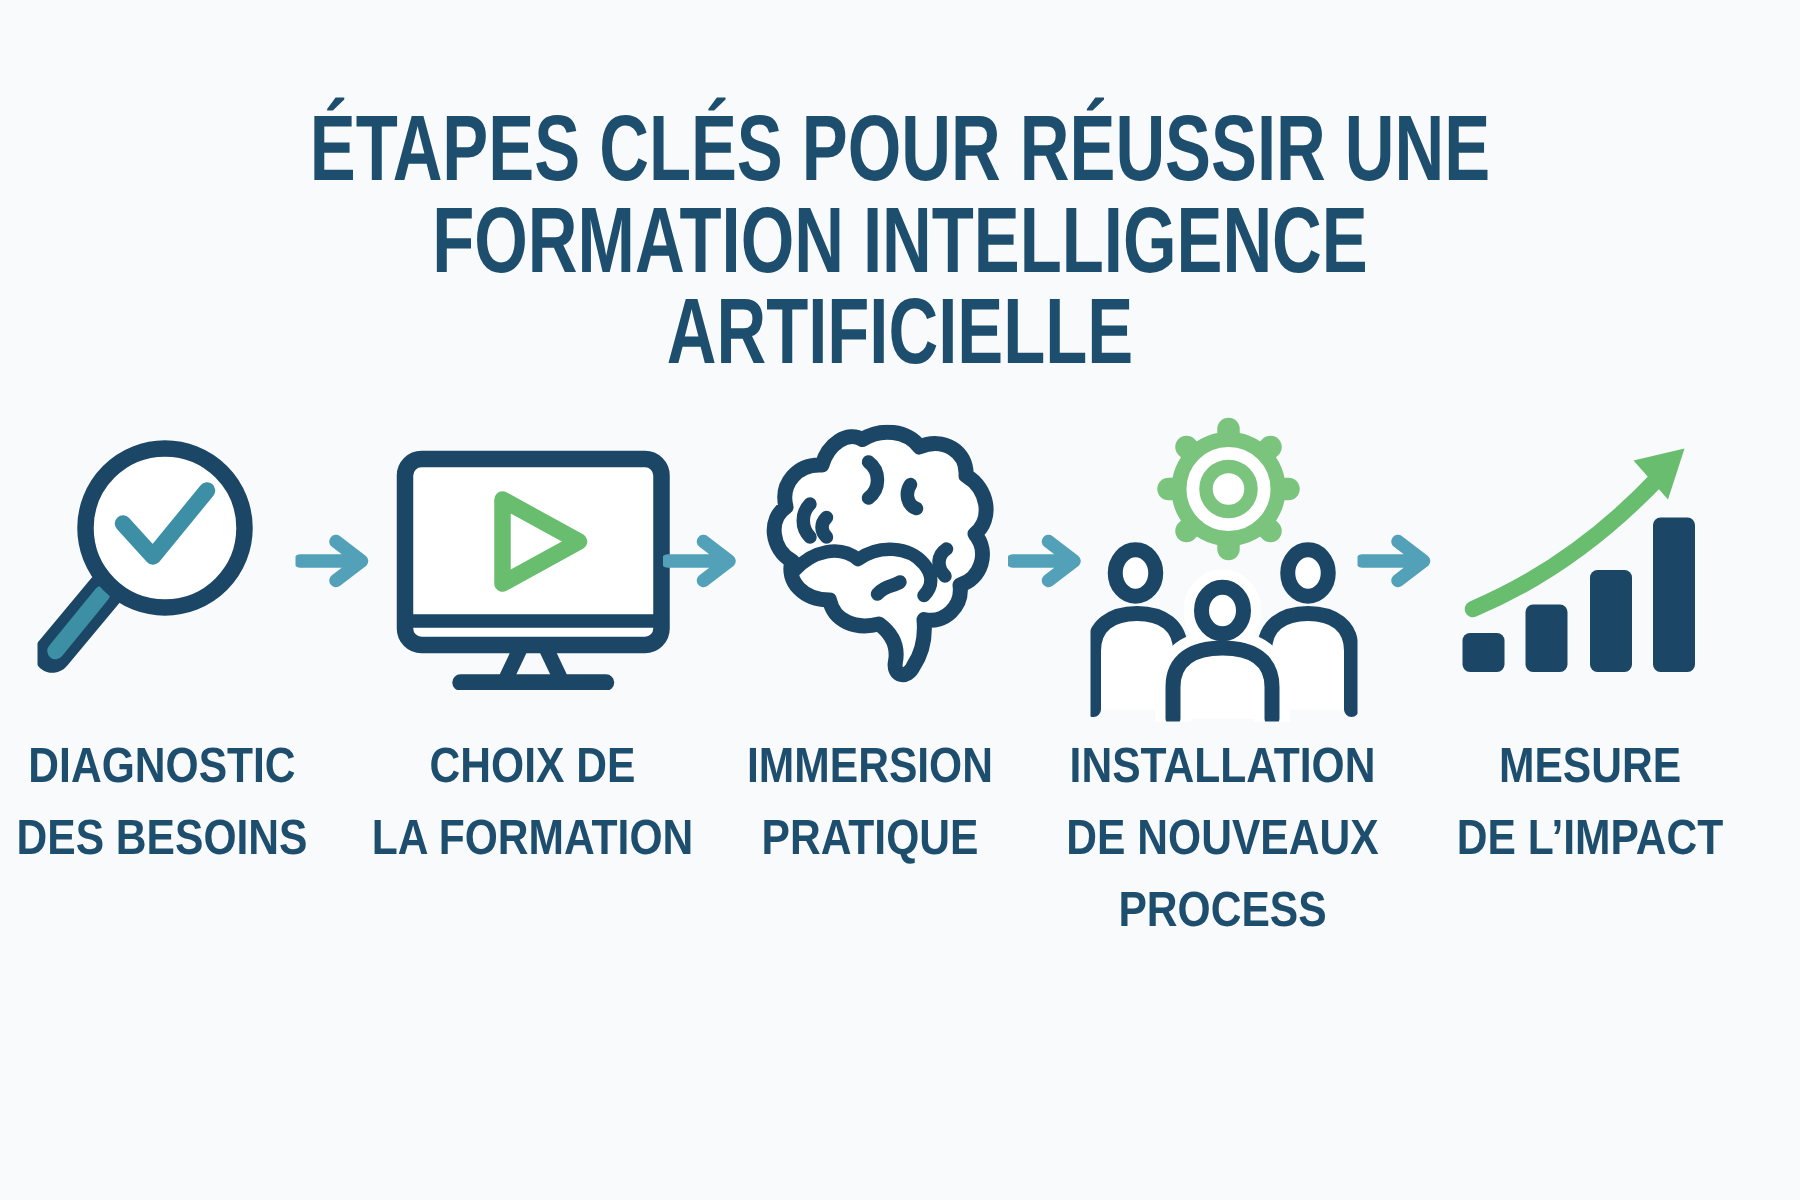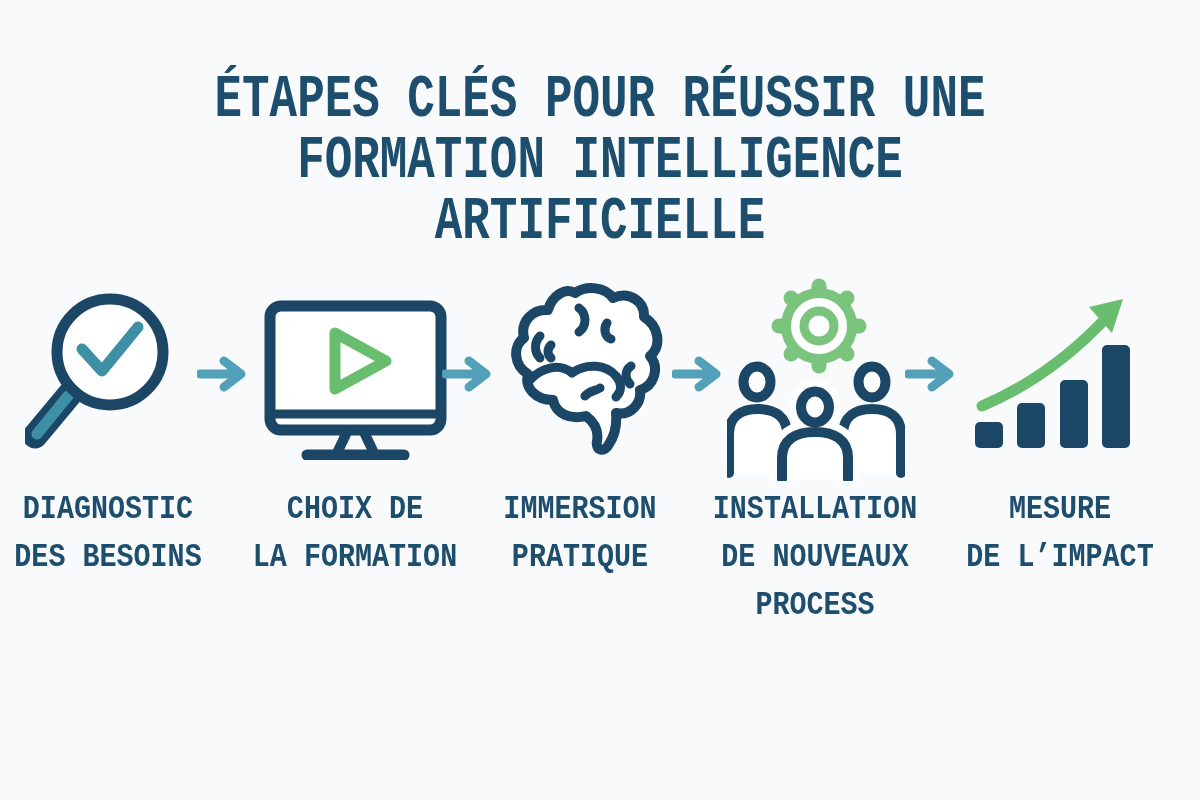--- a/index.html
+++ b/index.html
@@ -8,21 +8,21 @@
     --navy:#1c4666;
     --teal:#3d8fa5;
     --arrow-blue:#52a1b9;
     --green:#68bd6e;
     --gear-green:#7bc47e;
   }
   html,body{margin:0;padding:0;background:var(--background);}
   .canvas{
     position:relative;width:1200px;height:800px;overflow:hidden;
     background:var(--background);
-    font-family:Liberation Mono, monospace;
+    font-family:Liberation Sans, sans-serif;
   }
   .title{
     position:absolute;top:69px;left:0;width:1200px;text-align:center;
     font-weight:700;font-size:62px;line-height:61px;color:var(--text-navy);
     transform:scaleX(0.74);transform-origin:50% 50%;
   }
   .abs{position:absolute;}
   .label{
     position:absolute;top:486px;width:260px;text-align:center;
     font-weight:700;font-size:33px;line-height:48px;color:var(--text-navy);

